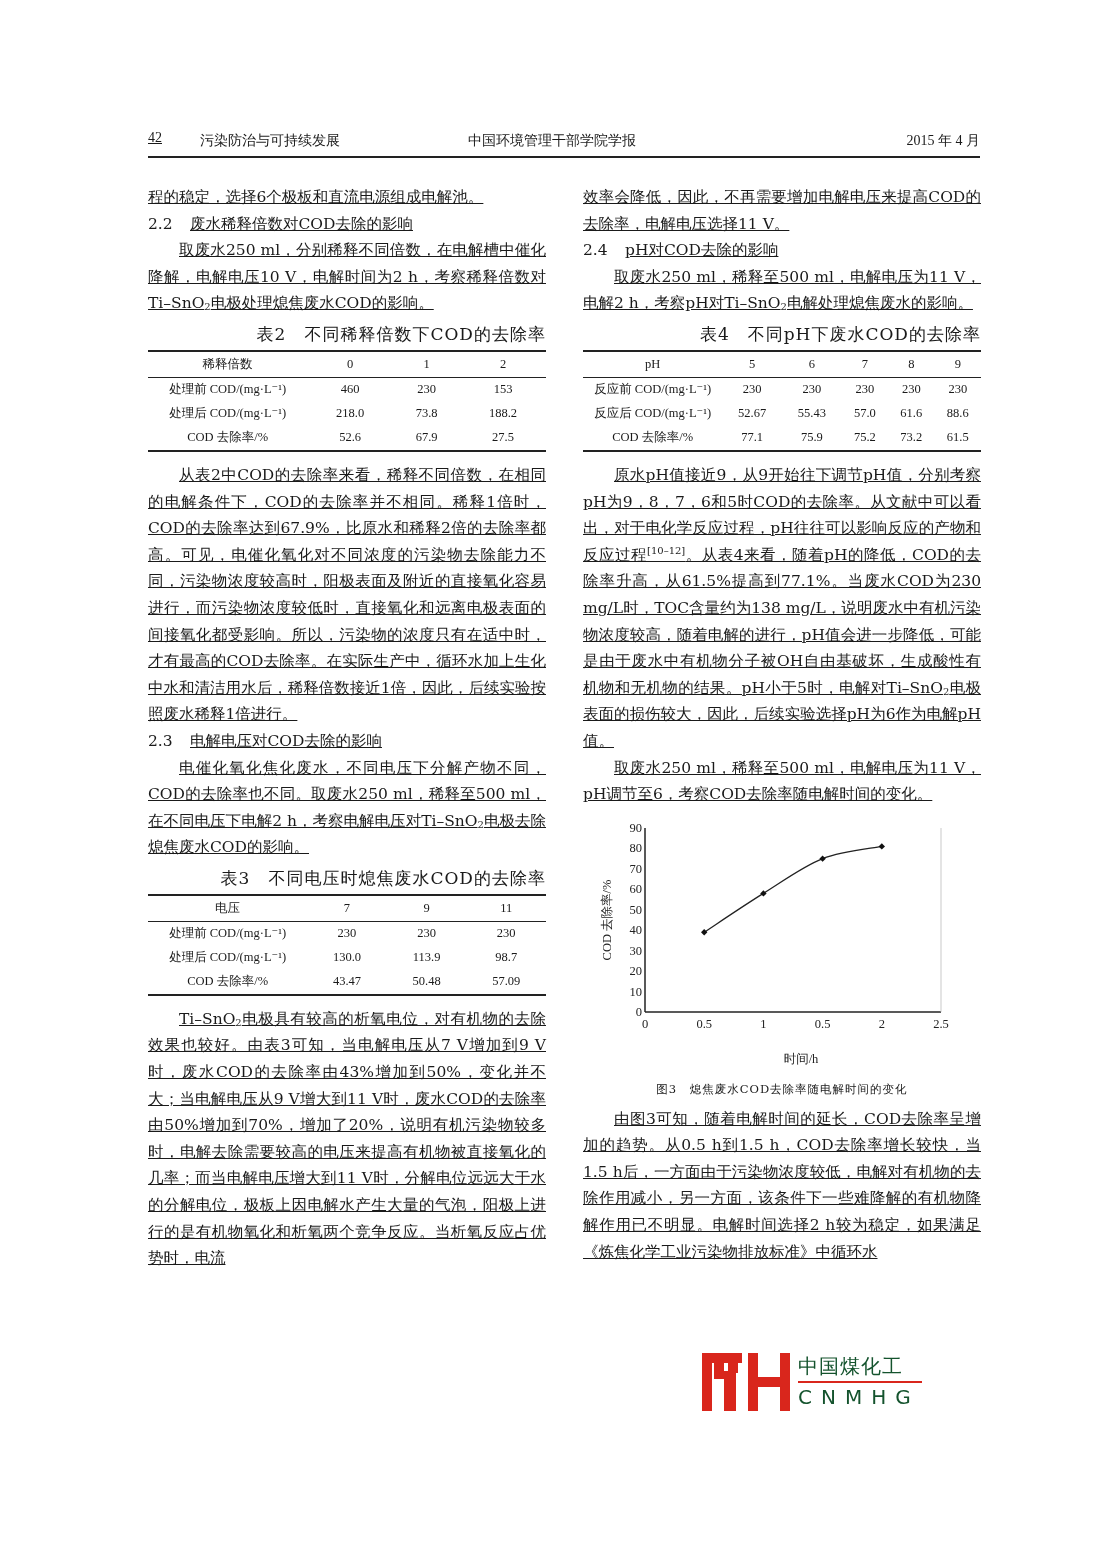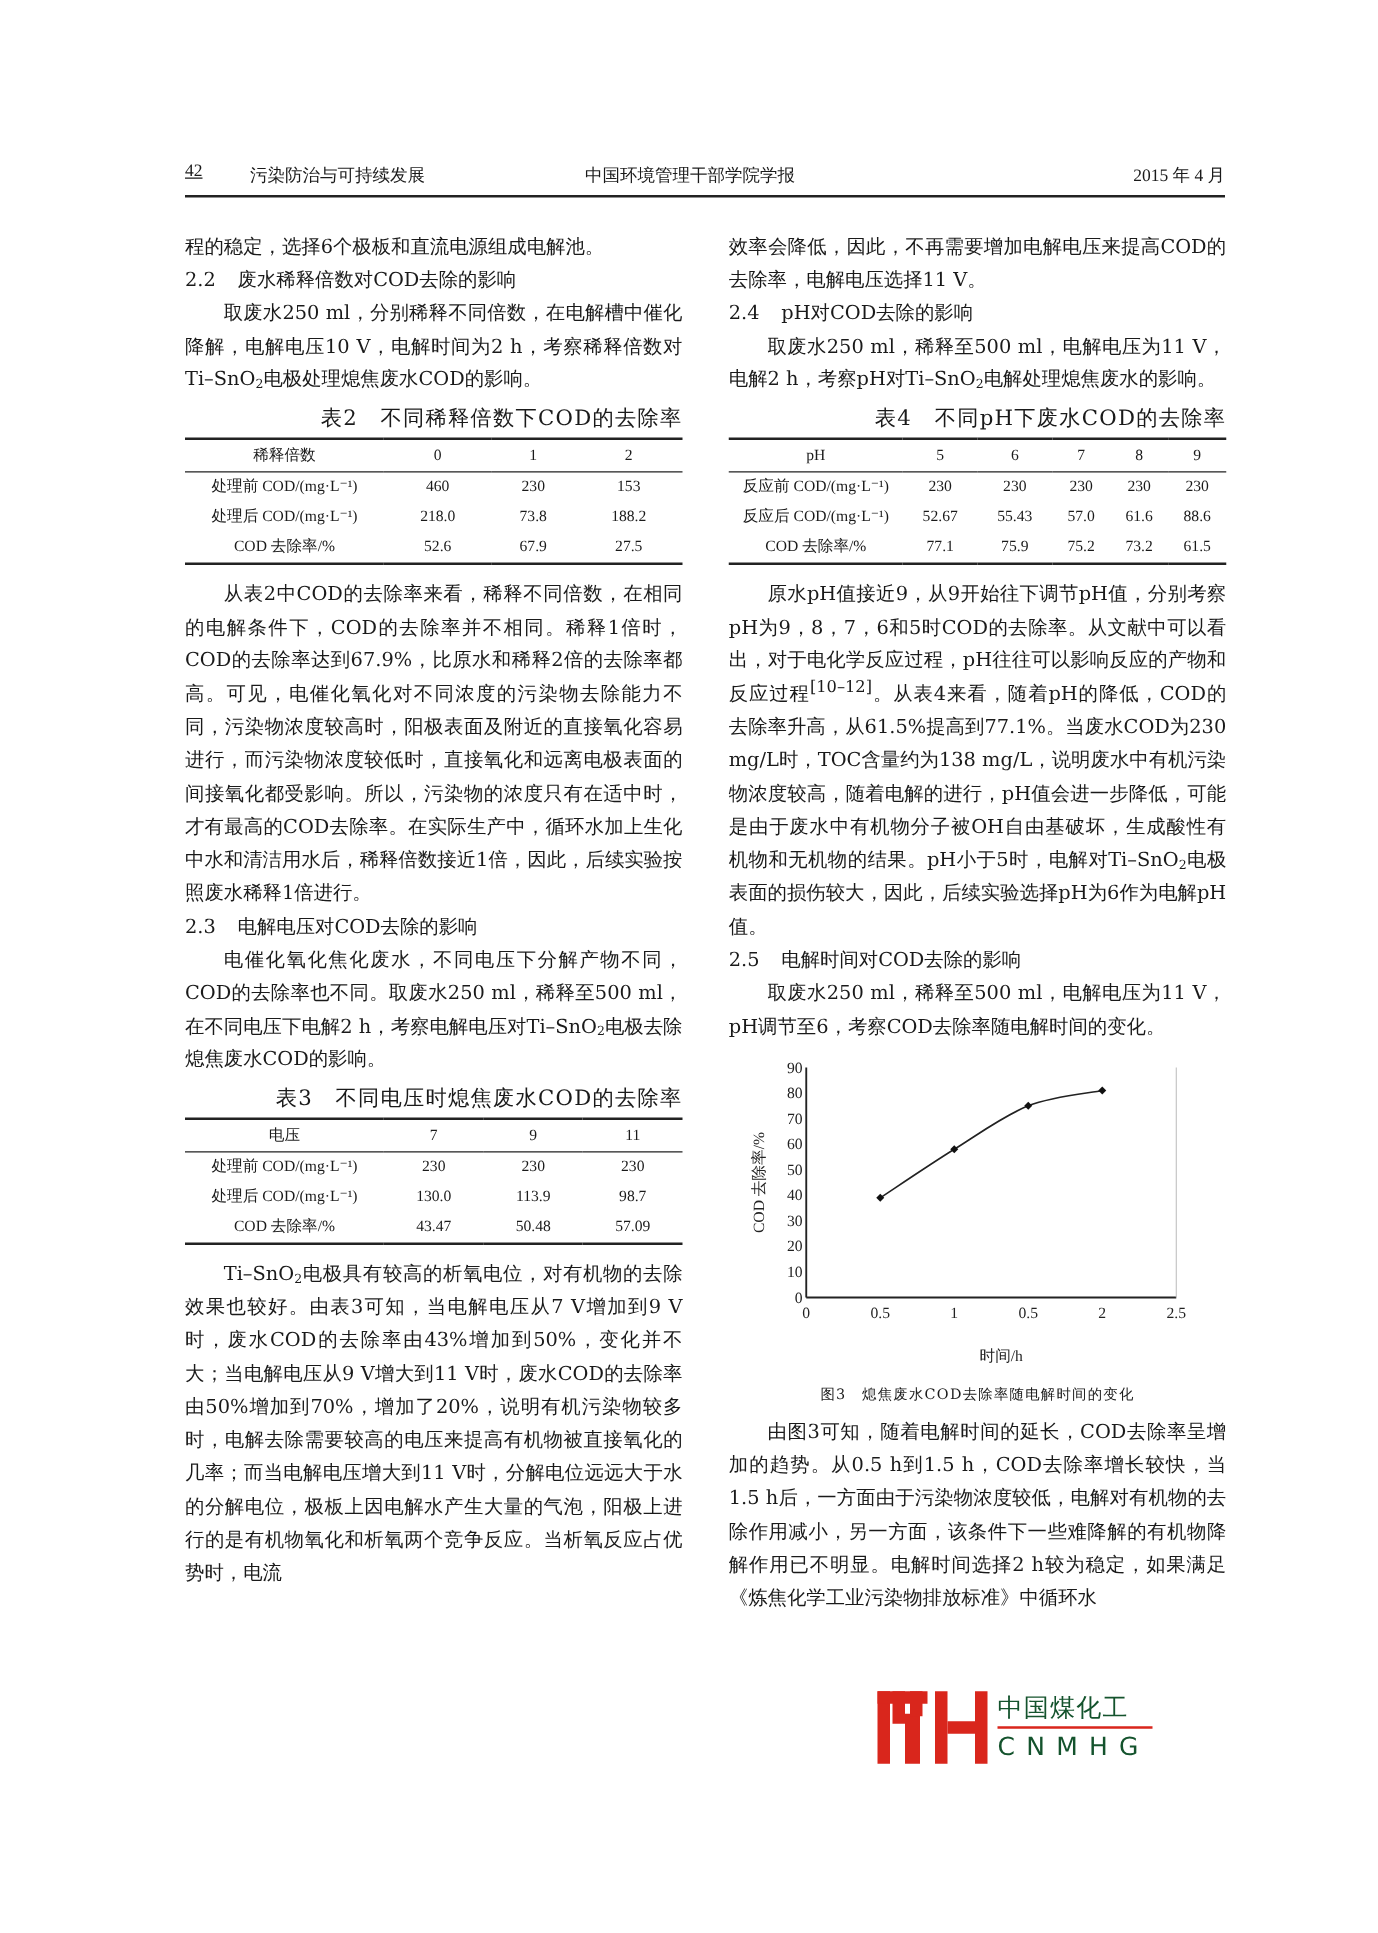--- a/index.html
+++ b/index.html
@@ -9,26 +9,26 @@
             font-size: 14px; font-family: "Liberation Serif", "DejaVu Serif", serif; }
   .header .pg { position: absolute; left: 0; top: 0; text-decoration: underline; }
   .header .sec { position: absolute; left: 52px; top: 2px; }
   .header .journal { position: absolute; left: 320px; top: 2px; }
   .header .date { position: absolute; right: 0; top: 2px; }
   .header-rule { position: absolute; left: 148px; top: 156px; width: 832px; height: 2px; background: #222; }
 
   .col { position: absolute; top: 184px; width: 398px; }
   .col.left { left: 148px; }
   .col.right { left: 583px; }
-  p, .h2 { margin: 0; font-size: 15.5px; line-height: 26.6px; text-align: justify; }
+  p, .h2 { margin: 0; font-size: 15.5px; line-height: 26.6px; text-align: justify; text-decoration: underline; }
   p.indent { text-indent: 2em; }
   .h2 { font-size: 15.5px; }
   .h2 .num { display: inline-block; width: 42px; }
   sub { font-size: 10px; vertical-align: -2px; line-height: 0; }
-  sup { font-size: 13px; line-height: 0; }
+  sup { font-size: 10px; line-height: 0; }
 
   .tcap { font-size: 17px; text-align: right; margin: 6px 0 4px; letter-spacing: 1px; }
   table { width: 100%; border-collapse: collapse; font-size: 12.5px;
           font-family: "Liberation Serif", "DejaVu Serif", serif; }
   table thead tr { border-top: 2px solid #222; border-bottom: 1px solid #222; }
   table tbody tr:last-child { border-bottom: 2px solid #222; }
   table td, table th { text-align: center; font-weight: normal; padding: 0; height: 24px; }
   table th { height: 25px; }
   .tblock { margin-bottom: 10px; }
 
@@ -180,23 +180,20 @@
           <td>75.9</td>
           <td>75.2</td>
           <td>73.2</td>
           <td>61.5</td>
         </tr>
       </tbody>
     </table>
   </div>
 
   <p class="indent"><span>原水pH值接近9，从9开始往下调节pH值，分别考察pH为9，8，7，6和5时COD的去除率。从文献中可以看出，对于电化学反应过程，pH往往可以影响反应的产物和反应过程</span><sup>[10–12]</sup><span>。从表4来看，随着pH的降低，COD的去除率升高，从61.5%提高到77.1%。当废水COD为230 mg/L时，TOC含量约为138 mg/L，说明废水中有机污染物浓度较高，随着电解的进行，pH值会进一步降低，可能是由于废水中有机物分子被OH自由基破坏，生成酸性有机物和无机物的结果。pH小于5时，电解对Ti–SnO</span><sub>2</sub><span>电极表面的损伤较大，因此，后续实验选择pH为6作为电解pH值。</span></p>
-  <div class="h2">
-    <span class="num">2.5</span><span>电解时间对COD去除的影响</span>
-  </div>
   <p class="indent">取废水250 ml，稀释至500 ml，电解电压为11 V，pH调节至6，考察COD去除率随电解时间的变化。</p>
 
   <div class="chart-wrap">
     <svg id="chart" width="398" height="260">
       <g id="axes">
           <line x1="62" y1="12" x2="62" y2="196" stroke="#222" stroke-width="1.5"></line>
           <line x1="62" y1="196" x2="358" y2="196" stroke="#222" stroke-width="1.5"></line>
           <line x1="358" y1="12" x2="358" y2="196" stroke="#bbb" stroke-width="0.8"></line>
           <text x="59" y="200" text-anchor="end" font-size="12.5" font-family="Liberation Serif, DejaVu Serif, serif" fill="#222">0</text>
           <text x="59" y="179.55555555555554" text-anchor="end" font-size="12.5" font-family="Liberation Serif, DejaVu Serif, serif" fill="#222">10</text>

